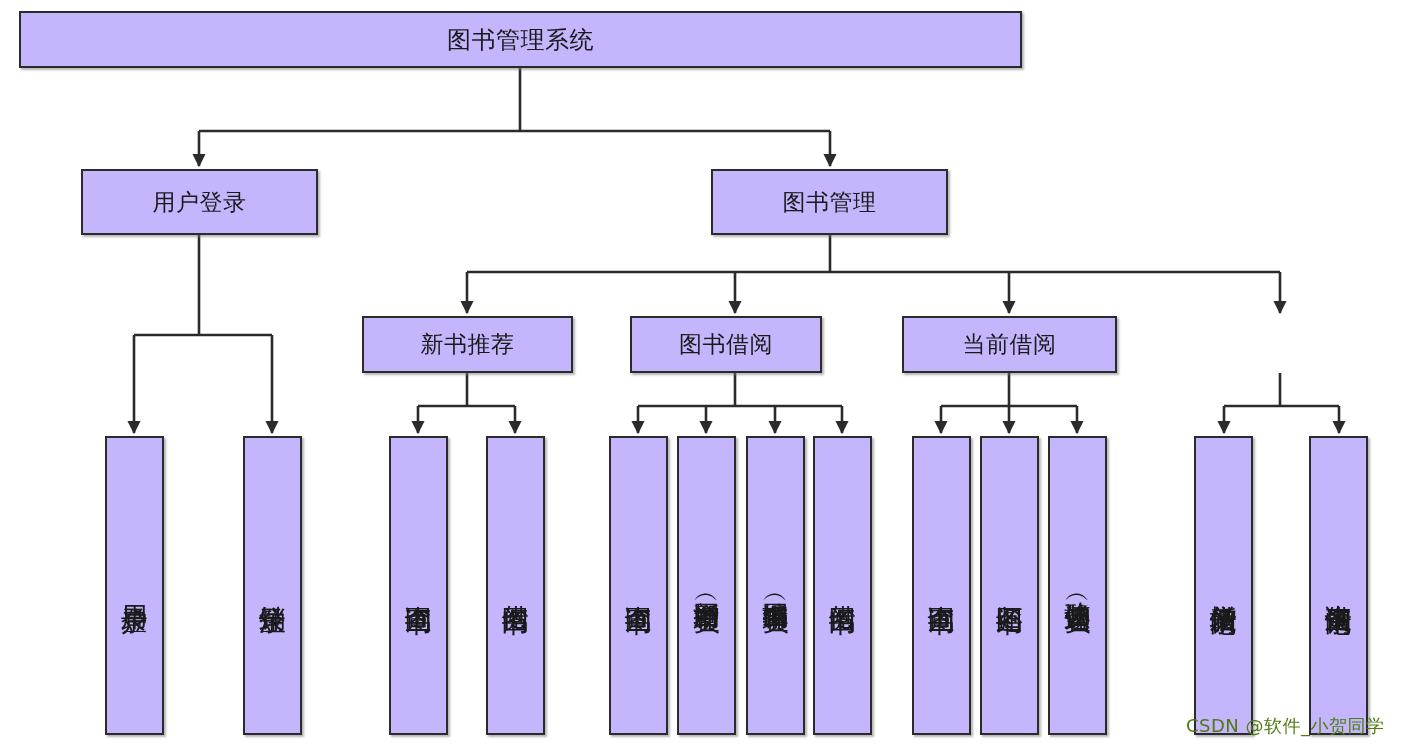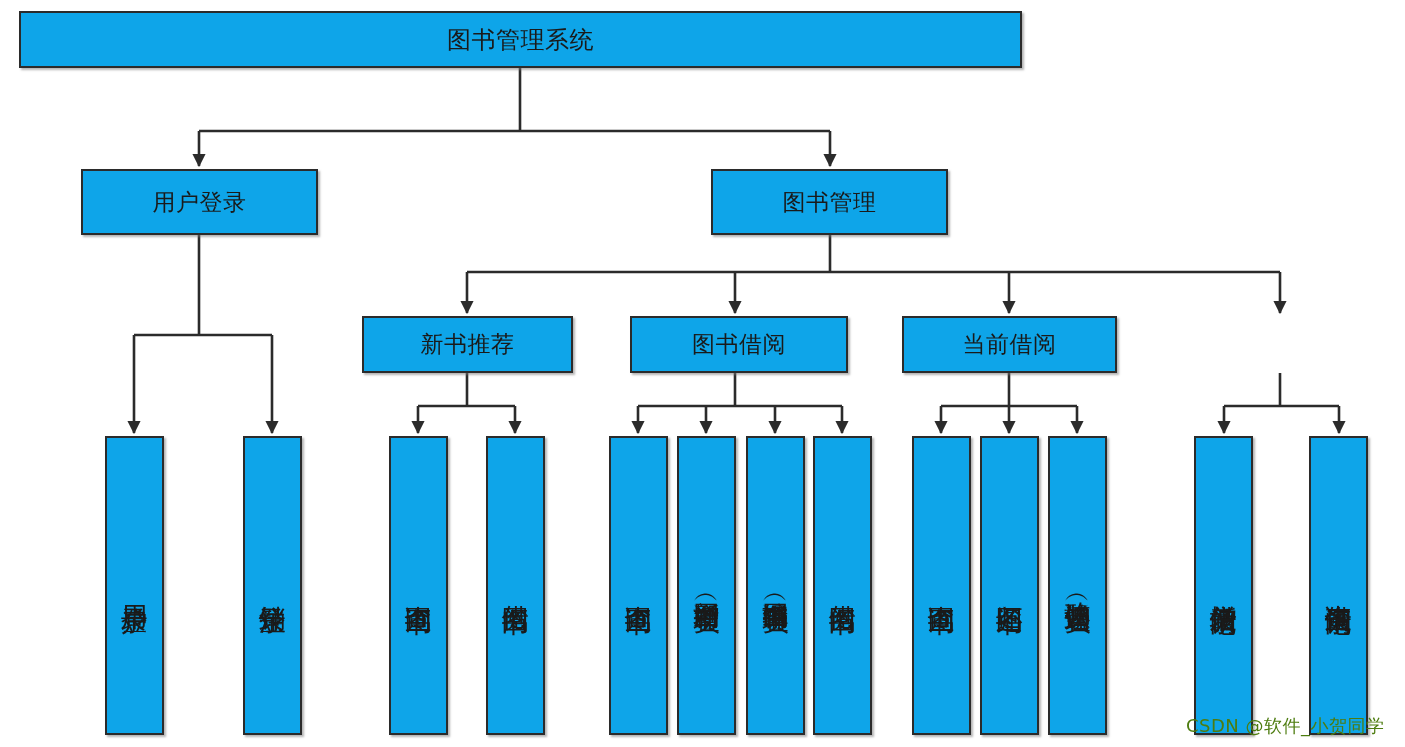--- a/index.html
+++ b/index.html
@@ -21,21 +21,21 @@
     position: absolute;
     left: 0;
     top: 0;
     width: 1405px;
     height: 747px;
     pointer-events: none;
   }
   .node {
     position: absolute;
     box-sizing: border-box;
-    background: #0ea5e9;
+    background: #c4b5fd;
     border: 2px solid #2b2b2b;
     box-shadow: 2px 2px 2px rgba(120,120,120,0.55);
     display: flex;
     align-items: center;
     justify-content: center;
     color: #1a1a1a;
   }
   .node .label {
     display: block;
     text-align: center;
@@ -137,21 +137,21 @@
   <div class="node horiz" style="left:81px; top:169px; width:237px; height:66px;">
     <span class="label">用户登录</span>
   </div>
   <div class="node horiz" style="left:711px; top:169px; width:237px; height:66px;">
     <span class="label">图书管理</span>
   </div>
 
   <div class="node horiz" style="left:362px; top:316px; width:211px; height:57px;align-items:center;">
     <span class="label">新书推荐</span>
   </div>
-  <div class="node horiz" style="left:630px; top:316px; width:218px; height:57px;">
+  <div class="node horiz" style="left:630px; top:316px; width:192px; height:57px;">
     <span class="label">图书借阅</span>
   </div>
   <div class="node horiz" style="left:902px; top:316px; width:215px; height:57px;">
     <span class="label">当前借阅</span>
   </div>
 
   <div class="node leaf" style="left:105px; top:436px; width:59px; height:299px;">
     <span class="label">用户登录</span>
   </div>
   <div class="node leaf" style="left:243px; top:436px; width:59px; height:299px;">

